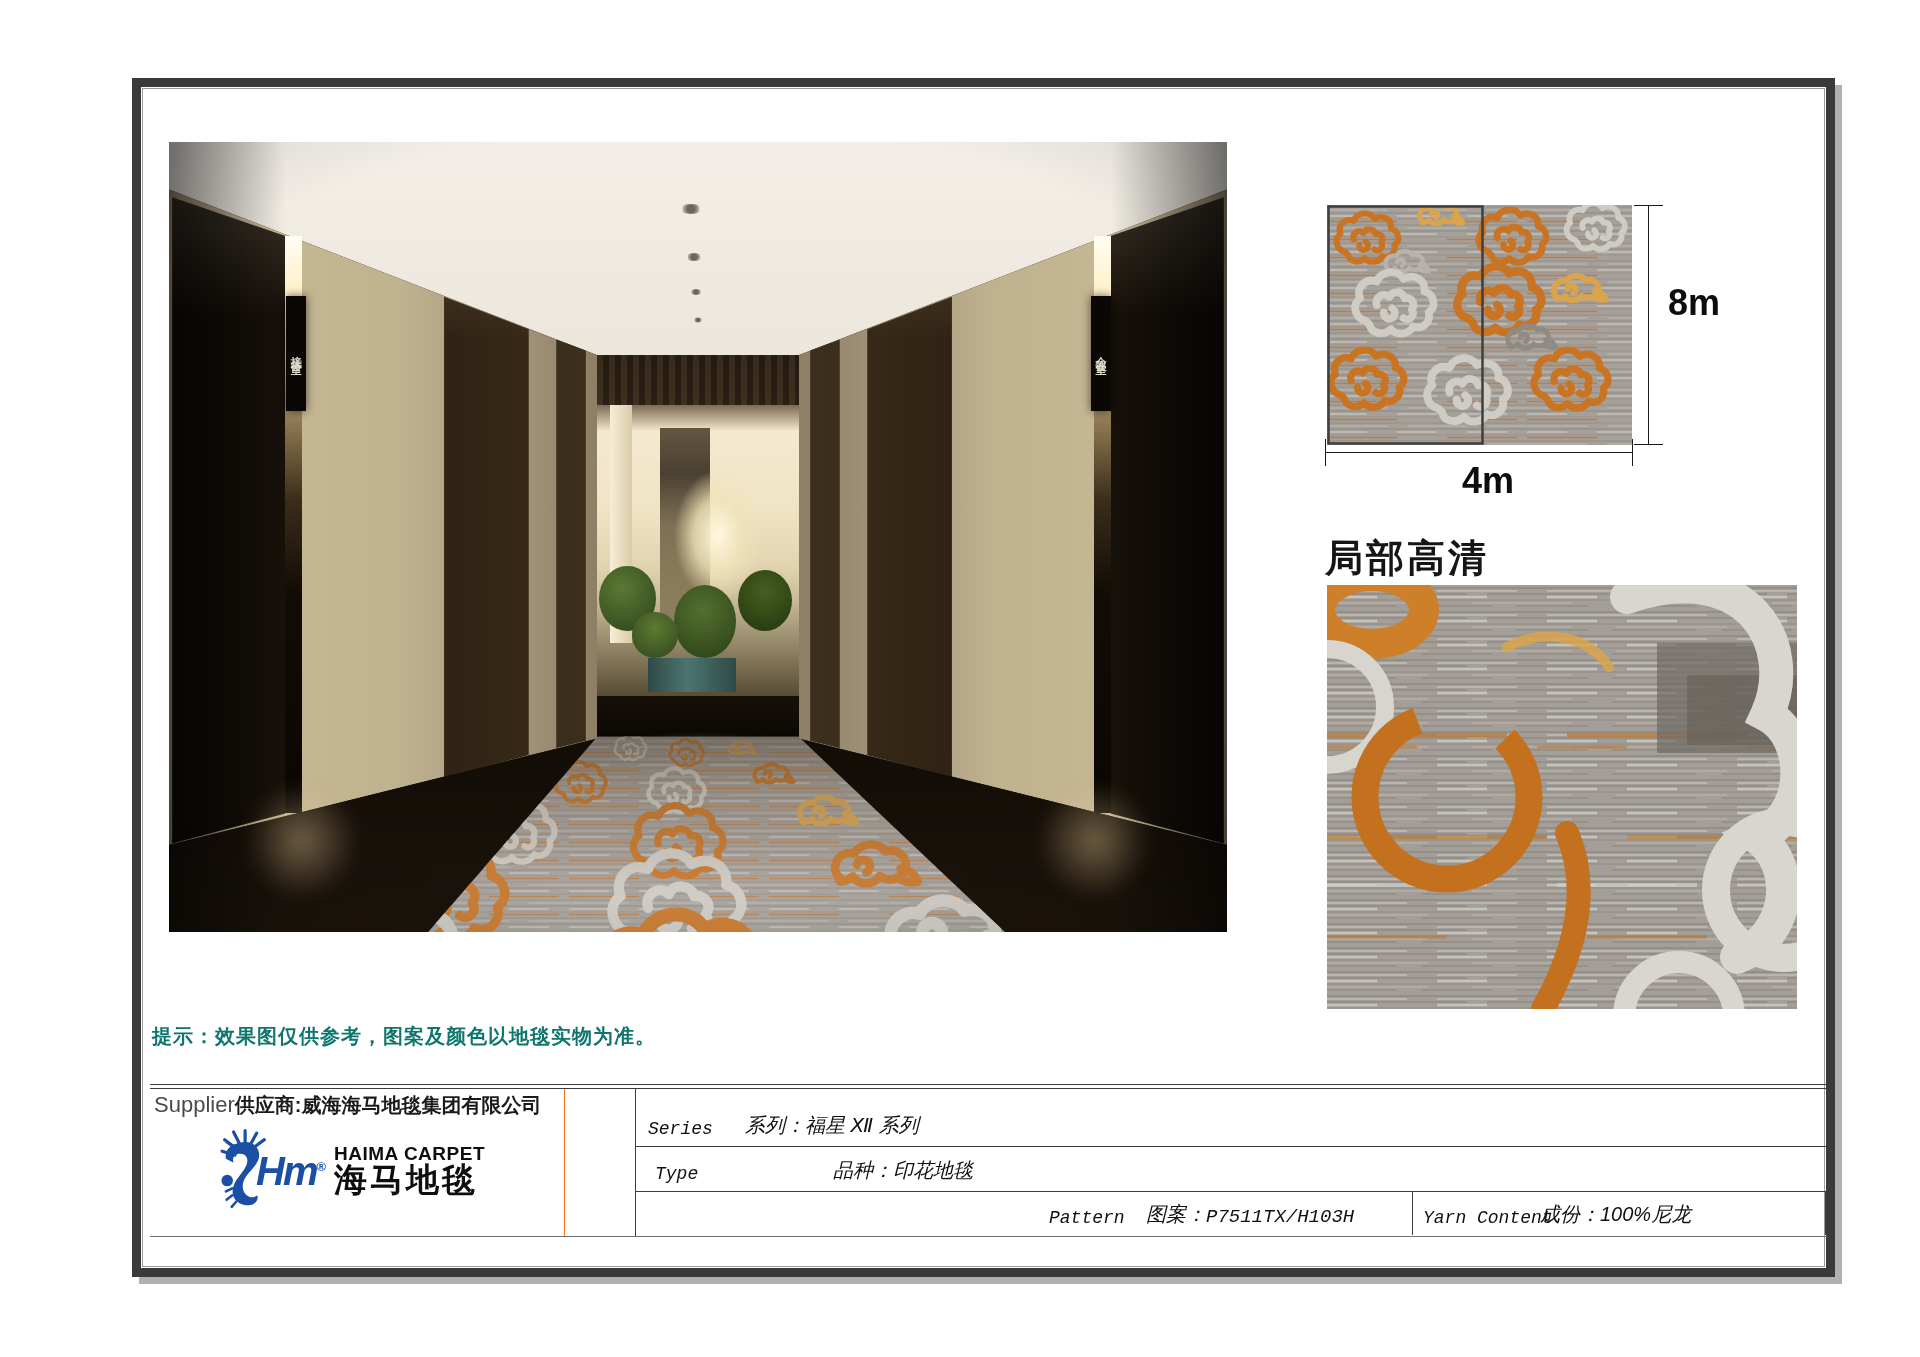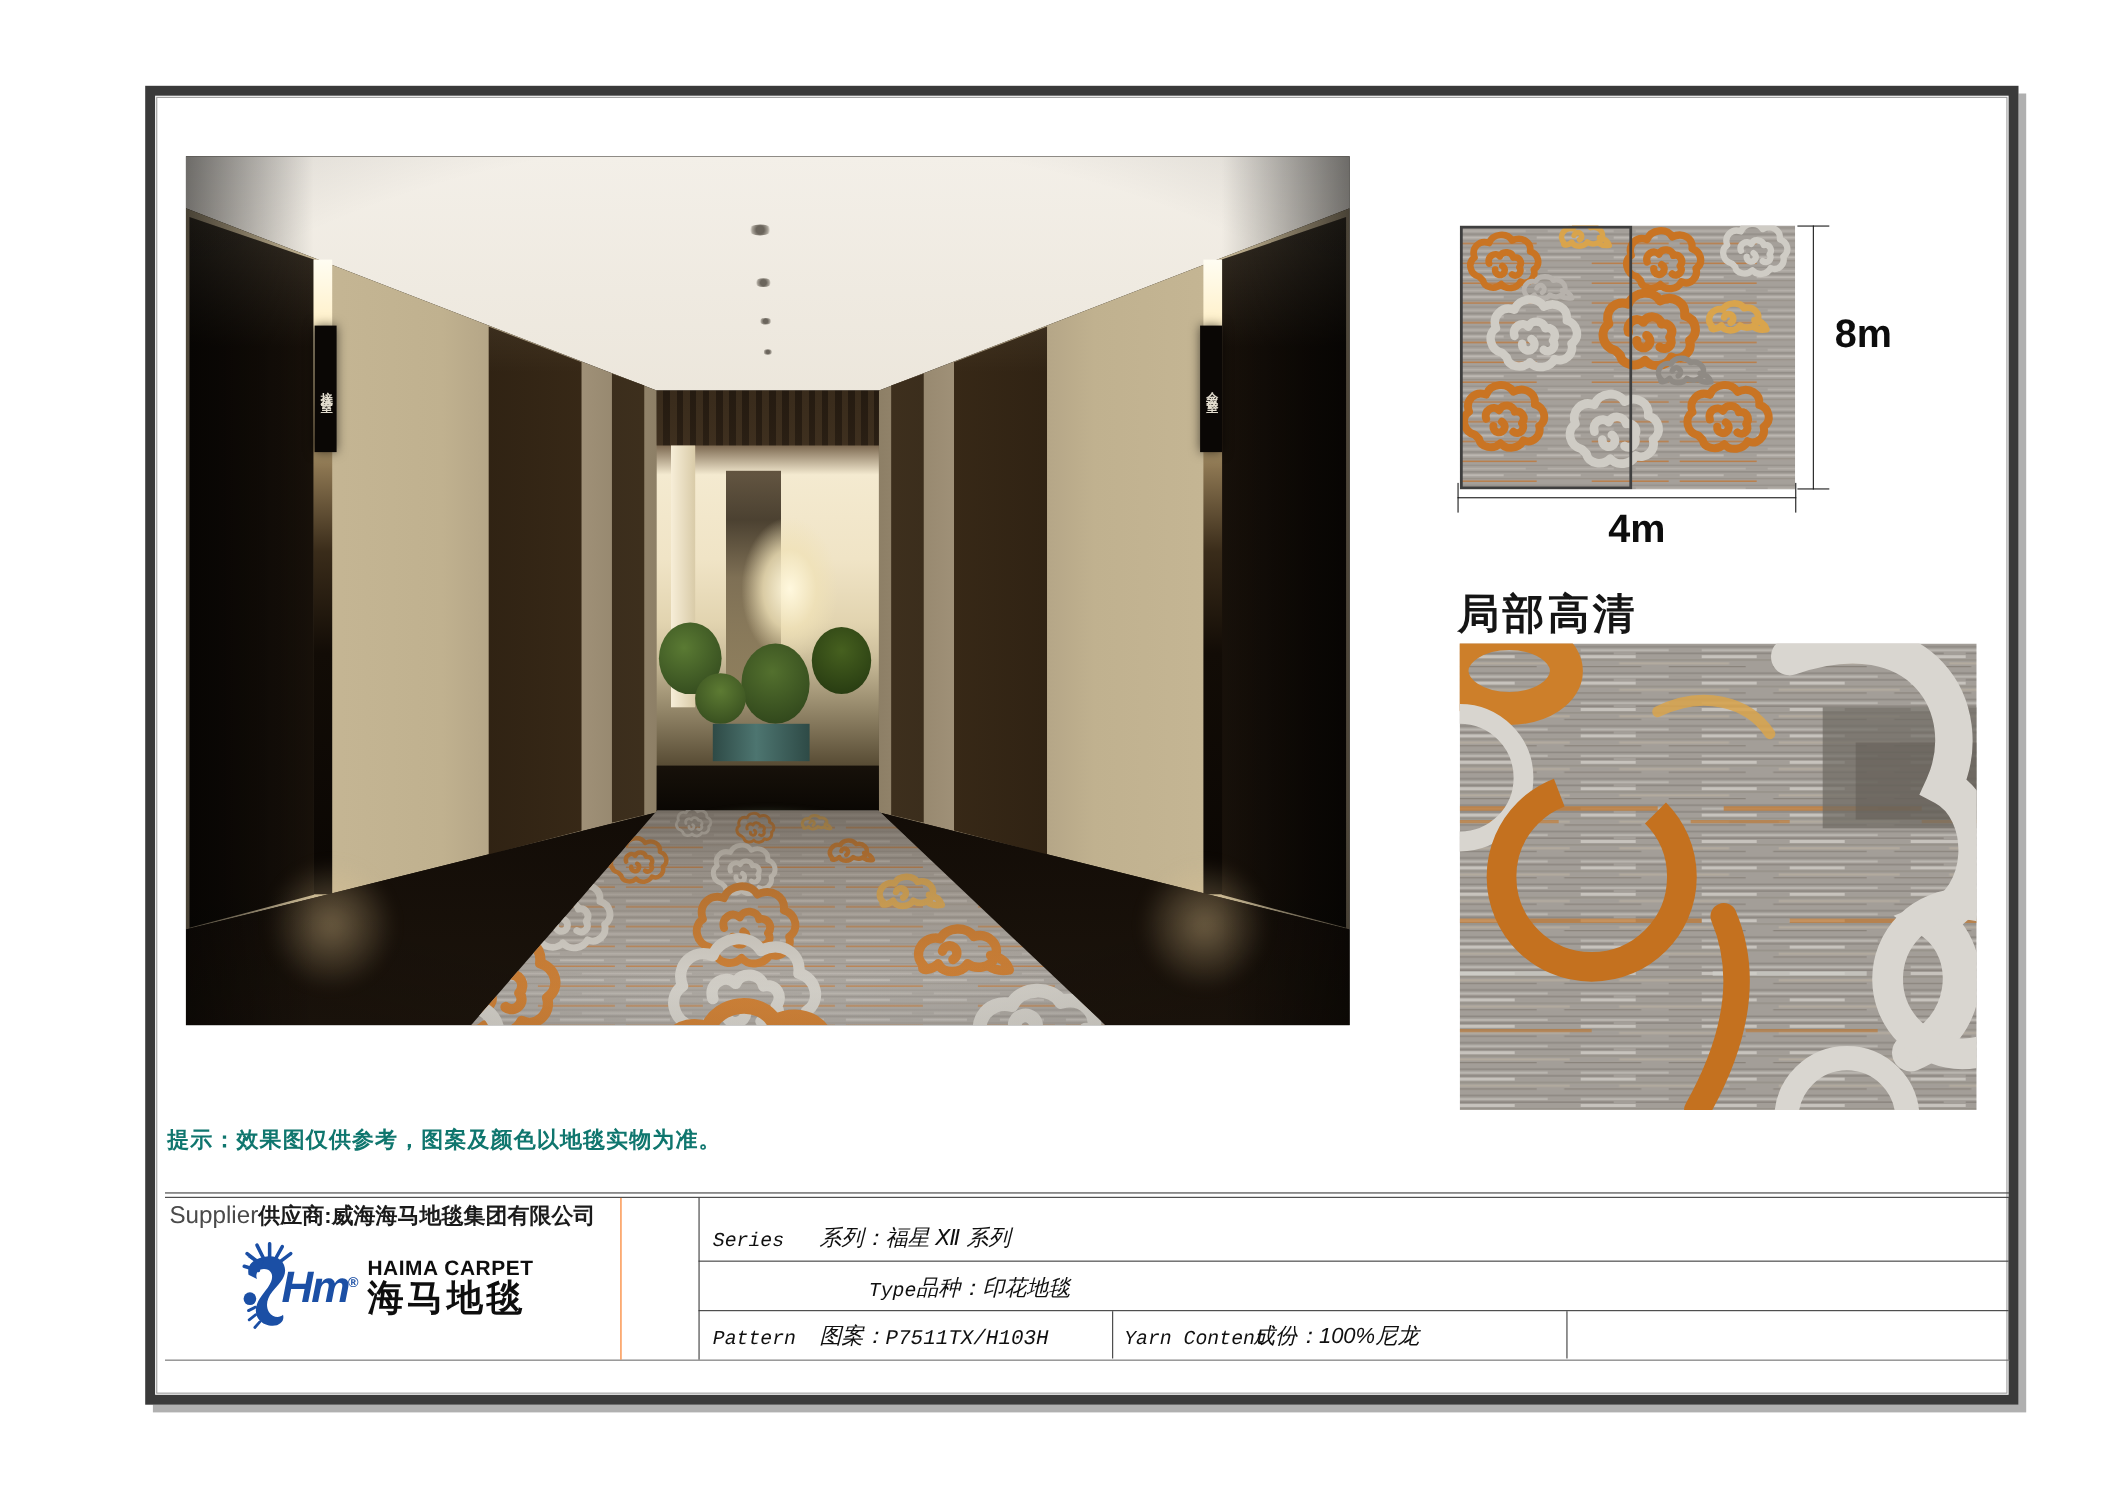--- a/index.html
+++ b/index.html
@@ -93,27 +93,27 @@
   .seahorse { width:64px; height:84px; }
   .monogram { font-style:italic; font-weight:900; font-size:40px; color:#1b4fa5; margin-left:-16px; line-height:.8; letter-spacing:-2px; }
   .monogram sup { font-size:13px; font-style:normal; letter-spacing:0; }
   .brand { margin-left:8px; }
   .brand-en { font-size:19px; font-weight:800; color:#0e0e0e; letter-spacing:.5px; line-height:1; }
   .brand-zh { font-size:33px; font-weight:900; color:#0e0e0e; letter-spacing:3px; line-height:1.05; }
   .rows { position:absolute; left:635px; top:1089px; width:1192px; height:147px; border-right:1px solid #3c3c3c; display:flex; flex-direction:column; }
   .row { display:flex;font-style:italic; }
   .row1 { height:58px; border-bottom:1px solid #3c3c3c; }
   .row2 { height:45px; border-bottom:1px solid #3c3c3c; }
-  .row3 { height:43px; }
+  .row3 { height:43px;justify-content:flex-end; }
   .cell { display:flex; align-items:flex-end; padding:0 0 7px 13px; white-space:nowrap; }
   .cellA { width:377px; border-right:1px solid #3c3c3c; }
   .cellY { width:413px; border-right:1px solid #3c3c3c; padding-left:10px; }
   .cellFlex { flex:1; padding-left:20px; }
   .lab { font-family:"Liberation Mono","DejaVu Sans Mono",monospace; font-size:18px; color:#101010; display:inline-block; }
-  .w100 { width:97px; } .w170 { width:178px;text-align:right; } .w118 { width:117px; } .w112 { width:118px; }
+  .w100 { width:97px; } .w170 { width:178px; } .w118 { width:117px; } .w112 { width:118px; }
   .val { font-size:20px; color:#101010; }
   .val-mono { font-family:"Liberation Mono","DejaVu Sans Mono",monospace; font-size:19px; color:#101010; }
 </style>
 </head>
 <body>
 
 <svg width="0" height="0" style="position:absolute" aria-hidden="true">
   <defs>
     <pattern id="str" width="200" height="18" patternUnits="userSpaceOnUse">
       <rect width="200" height="18" fill="#a5a09a"></rect>

